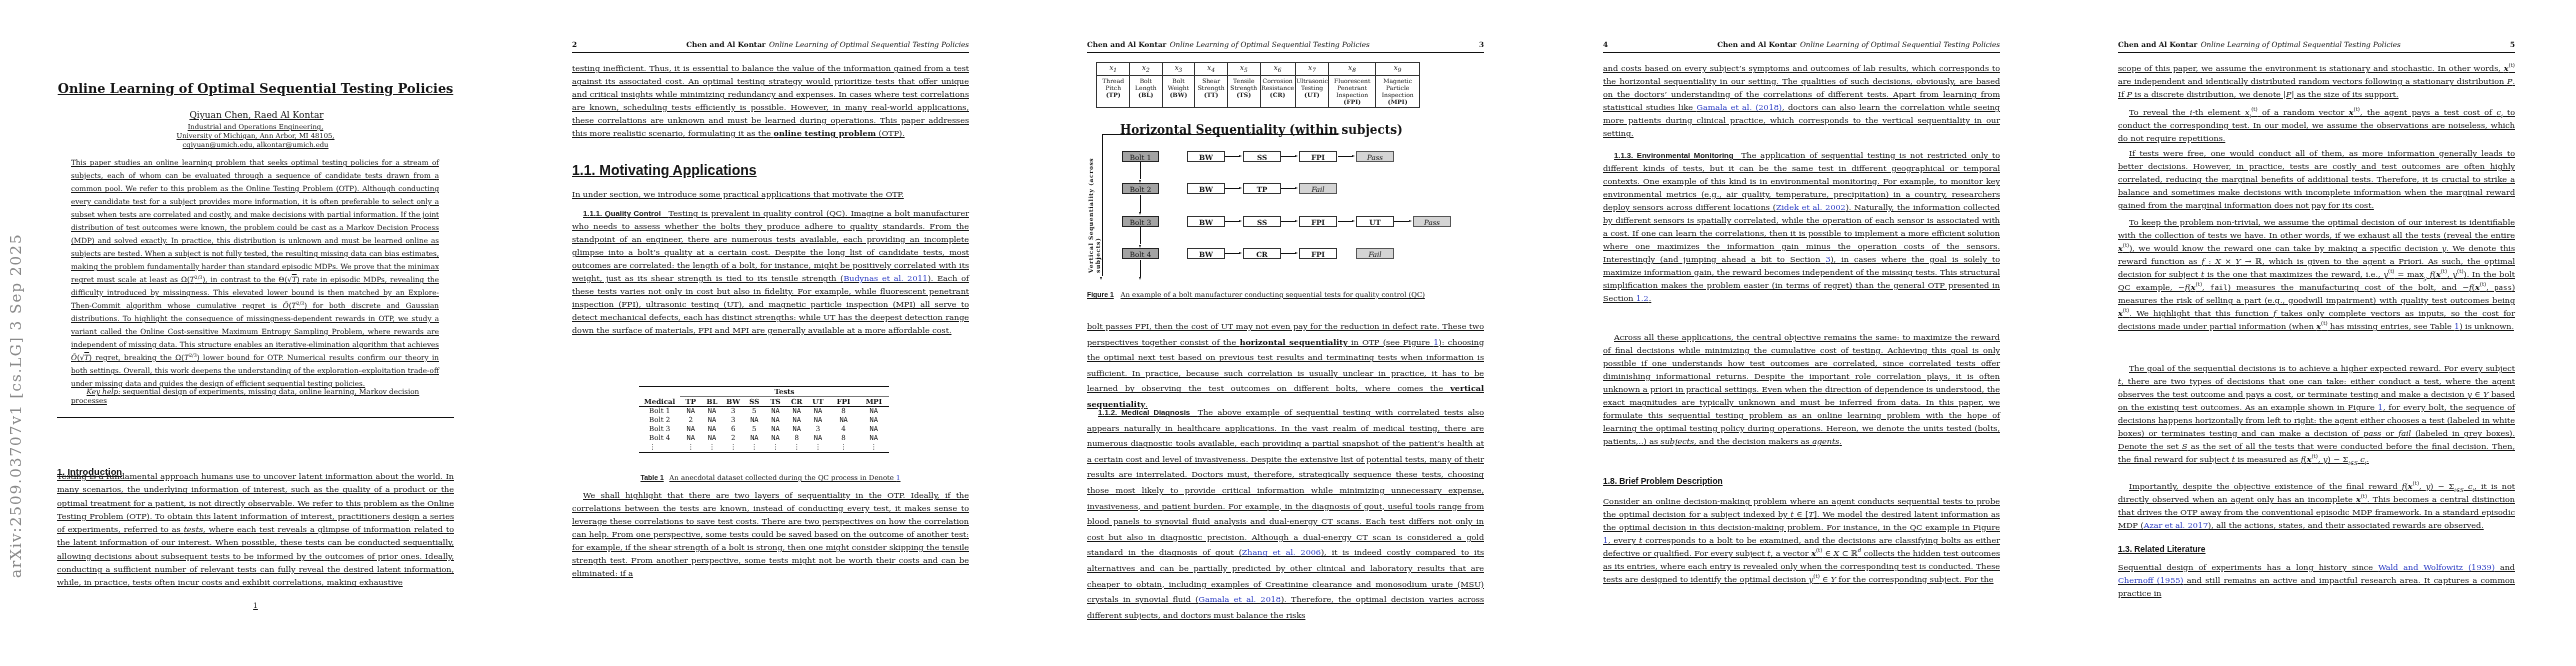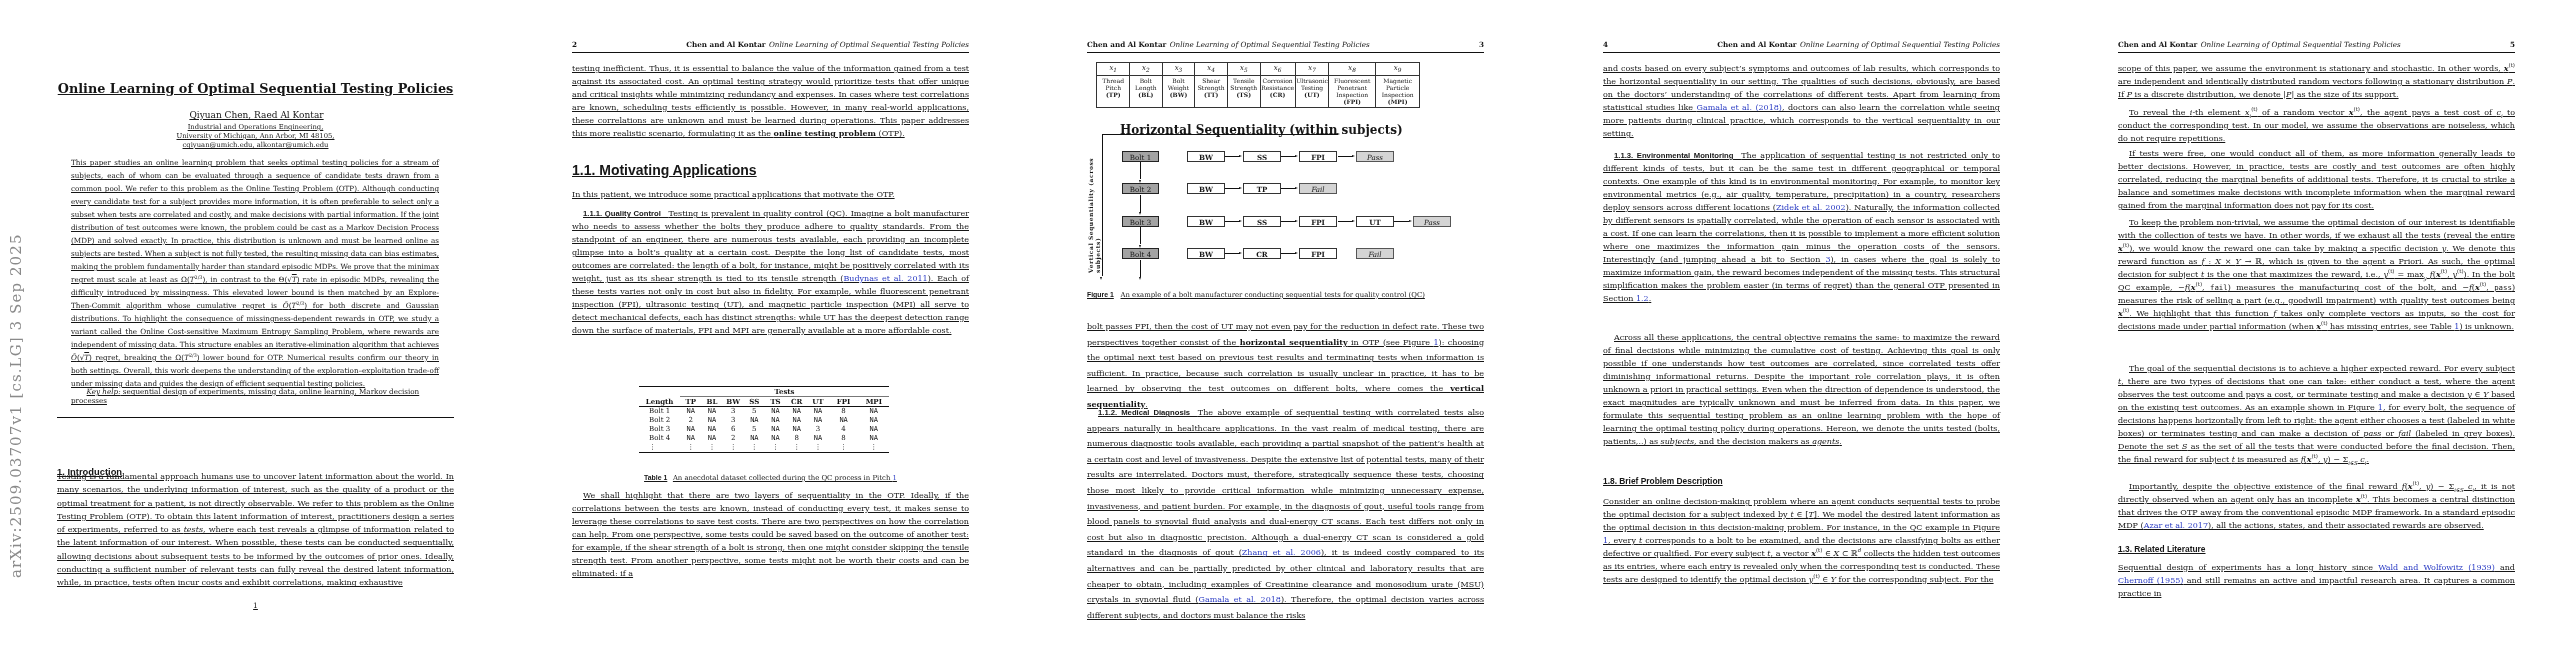--- a/index.html
+++ b/index.html
@@ -87,32 +87,32 @@
 </div>
 
 <div class="page" style="left:515px">
   <div class="content">
     <div class="pghead">
       <span class="num">2</span>
       <span class="ht"><span class="ha">Chen and Al Kontar</span><span class="hi">Online Learning of Optimal Sequential Testing Policies</span></span>
     </div>
     <p class="blk body" style="top:62px"><span>testing inefficient. Thus, it is essential to balance the value of the information gained from a test against its associated cost. An optimal testing strategy would prioritize tests that offer unique and critical insights while minimizing redundancy and expenses. In cases where test correlations are known, scheduling tests efficiently is possible. However, in many real-world applications, these correlations are unknown and must be learned during operations. This paper addresses this more realistic scenario, formulating it as the </span><span class="b">online testing problem</span><span> (OTP).</span></p>
     <h3 class="blk hsec" style="top:162px;font-size:14px">1.1.  Motivating Applications</h3>
-    <p class="blk body" style="top:188px"><span>In this patient, we introduce some practical applications that motivate the OTP.</span></p>
+    <p class="blk body" style="top:188px"><span>In under section, we introduce some practical applications that motivate the OTP.</span></p>
     <p class="blk body ind" style="top:207px"><span class="h">1.1.1. Quality Control </span><span>Testing is prevalent in quality control (QC). Imagine a bolt manufacturer who needs to assess whether the bolts they produce adhere to quality standards. From the standpoint of an engineer, there are numerous tests available, each providing an incomplete glimpse into a bolt’s quality at a certain cost. Despite the long list of candidate tests, most outcomes are correlated: the length of a bolt, for instance, might be positively correlated with its weight, just as its shear strength is tied to its tensile strength (</span><span class="u">Budynas et al. 2011</span><span>). Each of these tests varies not only in cost but also in fidelity. For example, while fluorescent penetrant inspection (FPI), ultrasonic testing (UT), and magnetic particle inspection (MPI) all serve to detect mechanical defects, each has distinct strengths: while UT has the deepest detection range down the surface of materials, FPI and MPI are generally available at a more affordable cost.</span></p>
 
     <div class="t1wrap" style="left:67px;top:386px">
       <table class="t1">
         <tbody>
             <tr>
           <td style="width:39px"></td>
           <td class="tgrp" colspan="9">Tests</td>
         </tr>
         <tr>
-          <td class="thead subj">Length</td>
+          <td class="thead subj">Medical</td>
           <td class="thead" style="width:19px">TP</td>
           <td class="thead" style="width:19px">BL</td>
           <td class="thead" style="width:19px">BW</td>
           <td class="thead" style="width:19px">SS</td>
           <td class="thead" style="width:19px">TS</td>
           <td class="thead" style="width:19px">CR</td>
           <td class="thead" style="width:19px">UT</td>
           <td class="thead" style="width:28px">FPI</td>
           <td class="thead" style="width:28px">MPI</td>
         </tr>
@@ -173,21 +173,21 @@
               <td class="dots">⋮</td>
               <td class="dots">⋮</td>
               <td class="dots">⋮</td>
               <td class="dots">⋮</td>
               <td class="dots">⋮</td>
         </tr>
       </tbody>
         </table>
     </div>
     <div class="blk tcap" style="top:474px">
-      <span class="cl">Table 1</span><span><span>An anecdotal dataset collected during the QC process in Pitch </span><span class="u">1</span></span>
+      <span class="cl">Table 1</span><span><span>An anecdotal dataset collected during the QC process in Denote </span><span class="u">1</span></span>
     </div>
     <p class="blk body ind" style="top:489px"><span>We shall highlight that there are two layers of sequentiality in the OTP. Ideally, if the correlations between the tests are known, instead of conducting every test, it makes sense to leverage these correlations to save test costs. There are two perspectives on how the correlation can help. From one perspective, some tests could be saved based on the outcome of another test: for example, if the shear strength of a bolt is strong, then one might consider skipping the tensile strength test. From another perspective, some tests might not be worth their costs and can be eliminated: if a</span></p>
   </div>
 </div>
 
 <div class="page" style="left:1030px">
   <div class="content">
     <div class="pghead">
       <span class="ht"><span class="ha">Chen and Al Kontar</span><span class="hi">Online Learning of Optimal Sequential Testing Policies</span></span>
       <span class="num">3</span>

